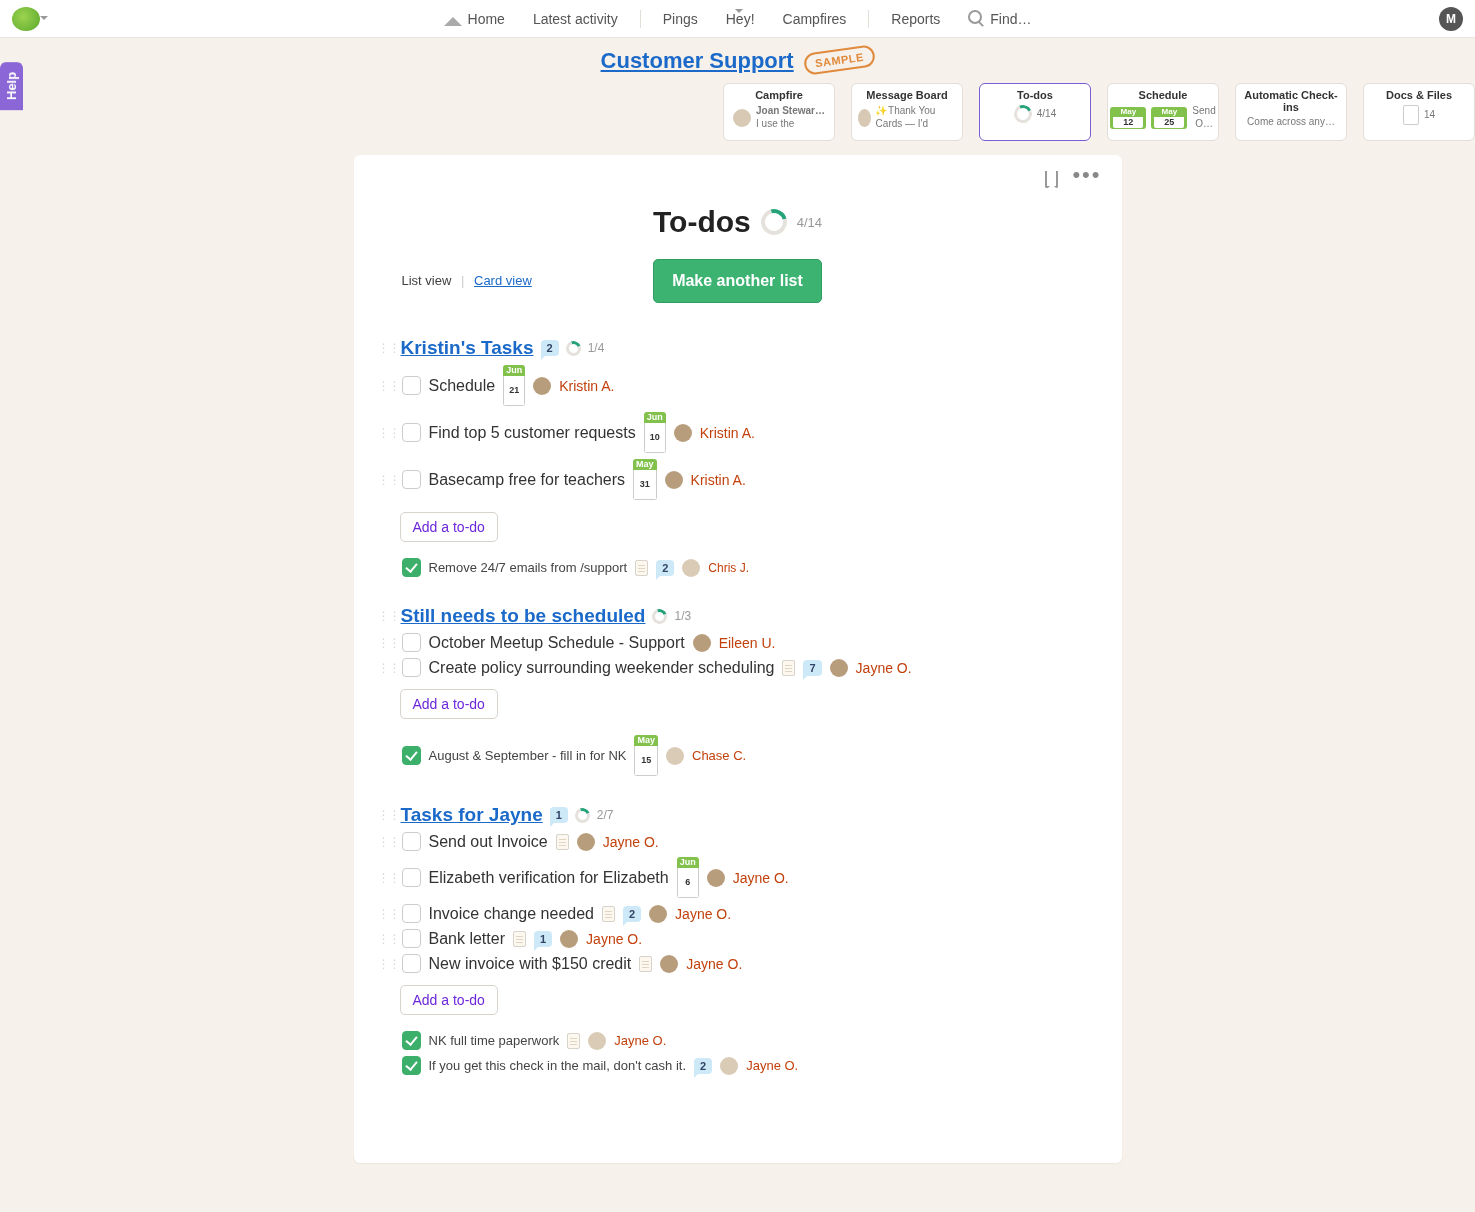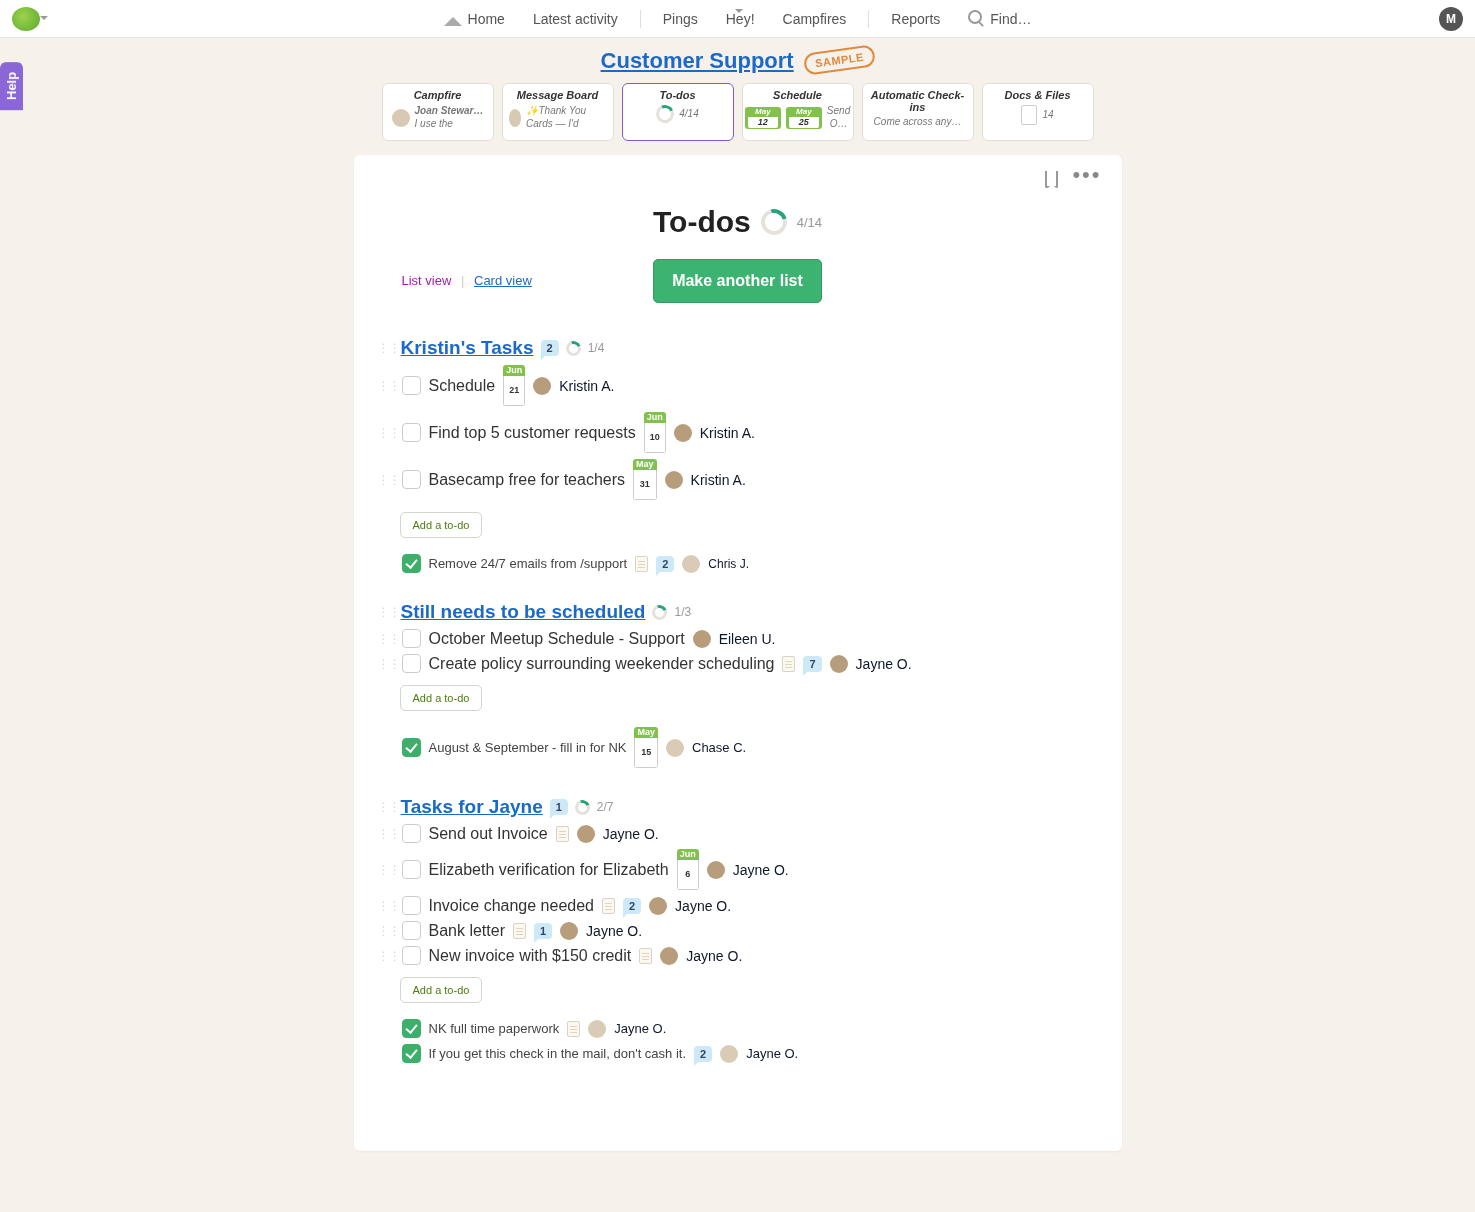--- a/index.html
+++ b/index.html
@@ -73,21 +73,21 @@
   }
   .sample-badge{
     display:inline-block; transform:rotate(-8deg);
     border:2px solid #e08a3d; color:#e08a3d; border-radius:16px;
     padding:3px 9px; font-size:11px; font-weight:700;letter-spacing:.5px;
     margin-left:6px; position:relative; top:-4px;
   }
 
   
   .tools-row {
-    display:flex; justify-content:center; gap:8px; padding:2px 0 14px;font-style:italic;
+    display:flex; justify-content:flex-end; gap:16px; padding:2px 0 14px;
   }
   .tool-card {
     background:#fff; border:1px solid #e3ded8; border-radius:6px;
     width:112px; height:58px; padding:5px 6px 0; text-align:center;
     font-size:10px; color:#777; cursor:pointer; overflow:hidden;
   }
   .tool-card.active { border:1.5px solid #7b5ed6; }
   .tool-title { font-size:11px; font-weight:700; color:#333; margin-bottom:3px; display:block;}
   .tool-sub { font-size:10px; line-height:1.25; }
   .tool-meta { display:flex; align-items:center; justify-content:center; gap:5px; margin-top:4px;}
@@ -115,21 +115,21 @@
   .bookmark-icon{width:13px;height:17px;border:2px solid #999;border-top:none;border-radius:0 0 2px 2px;position:relative;}
   .bookmark-icon::after{content:"";position:absolute;bottom:-2px;left:1px;border:4px solid transparent;border-bottom-color:#fff;}
   .ellipsis{font-size:22px;letter-spacing:2px;line-height:.4;}
 
   .page-title-row{display:flex;justify-content:center;align-items:center;gap:10px;margin:28px 0 20px;}
   .page-title{font-size:30px;font-weight:800;color:#222;}
   .big-ring{width:26px;height:26px;border:4px solid #e5e2dd;border-top-color:#27a37a;border-radius:50%;transform:rotate(30deg);}
   .page-count{font-size:13px;color:#999;}
 
   .view-row{position:absolute;left:48px;top:118px;font-size:13px;}
-  .view-link{color:#a21caf;}
+  .view-link{color:#404040;}
   .pipe{color:#ccc;margin:0 6px;}
   .view-active{color:#1b6ac9;text-decoration:underline;}
 
   .btn-primary{
     display:block;margin:15px auto 34px;background:#3cb371;border:1px solid #2f9e60;
     color:#fff;font-weight:700;font-size:16px;padding:12px 18px;border-radius:5px;cursor:pointer;
   }
 
   .list-block{margin:8px 0 28px 0;}
   .list-head{display:flex;align-items:center;gap:7px;margin-left:-22px;margin-bottom:6px;}
@@ -153,27 +153,27 @@
   .chk.done::after{content:"";position:absolute;left:5px;top:2px;width:5px;height:9px;border:2px solid #fff;border-top:none;border-left:none;transform:rotate(40deg);}
   .todo-text{font-size:16px;color:#333;}
   .date-pill{
     font-size:9px;font-weight:700;border-radius:3px;overflow:hidden;text-align:center;line-height:1;min-width:22px;
   }
   .date-pill .m{background:#82c24c;color:#fff;padding:1px 3px;display:block;}
   .date-pill .d{background:#fff;color:#333;padding:10px 3px;display:block;border:1px solid #ccc;border-top:none;}
   .av{width:18px;height:18px;border-radius:50%;background:#d9cbb5;display:inline-block;flex-shrink:0;}
   .av.b{background:#b89d7c;}
   .av.c{background:#7a6b5a;}
-  .assignee{font-size:14px;color:#0f172a;font-weight:500;}
+  .assignee{font-size:14px;color:#c2410c;font-weight:500;}
   .doc-ic{width:13px;height:16px;border:1px solid #d7d2ca;border-radius:2px;background:#fdf8ef;position:relative;}
   .doc-ic::before{content:"";position:absolute;top:4px;left:2px;width:7px;height:1px;background:#e0d5c2;box-shadow:0 3px 0 #e0d5c2,0 6px 0 #e0d5c2;}
 
   .add-btn{
-    border:1px solid #d8d3cc;background:#fff;color:#4d7c0f;
-    font-size:11px;padding:6px 12px;border-radius:5px;cursor:pointer;margin:6px 0 10px 0px;
+    border:1px solid #d8d3cc;background:#fff;color:#6d28d9;
+    font-size:14px;padding:6px 12px;border-radius:5px;cursor:pointer;margin:6px 0 10px 0px;
   }
 
   
   .help-tab{
     position:fixed;left:0;top:62px;background:#8a66d6;color:#fff;
     writing-mode:vertical-rl;transform:rotate(180deg);
     padding:10px 4px;border-radius:0 0 6px 6px;font-size:13px;font-weight:600;cursor:pointer;
   }
 
   .mida{display:inline-block;}

